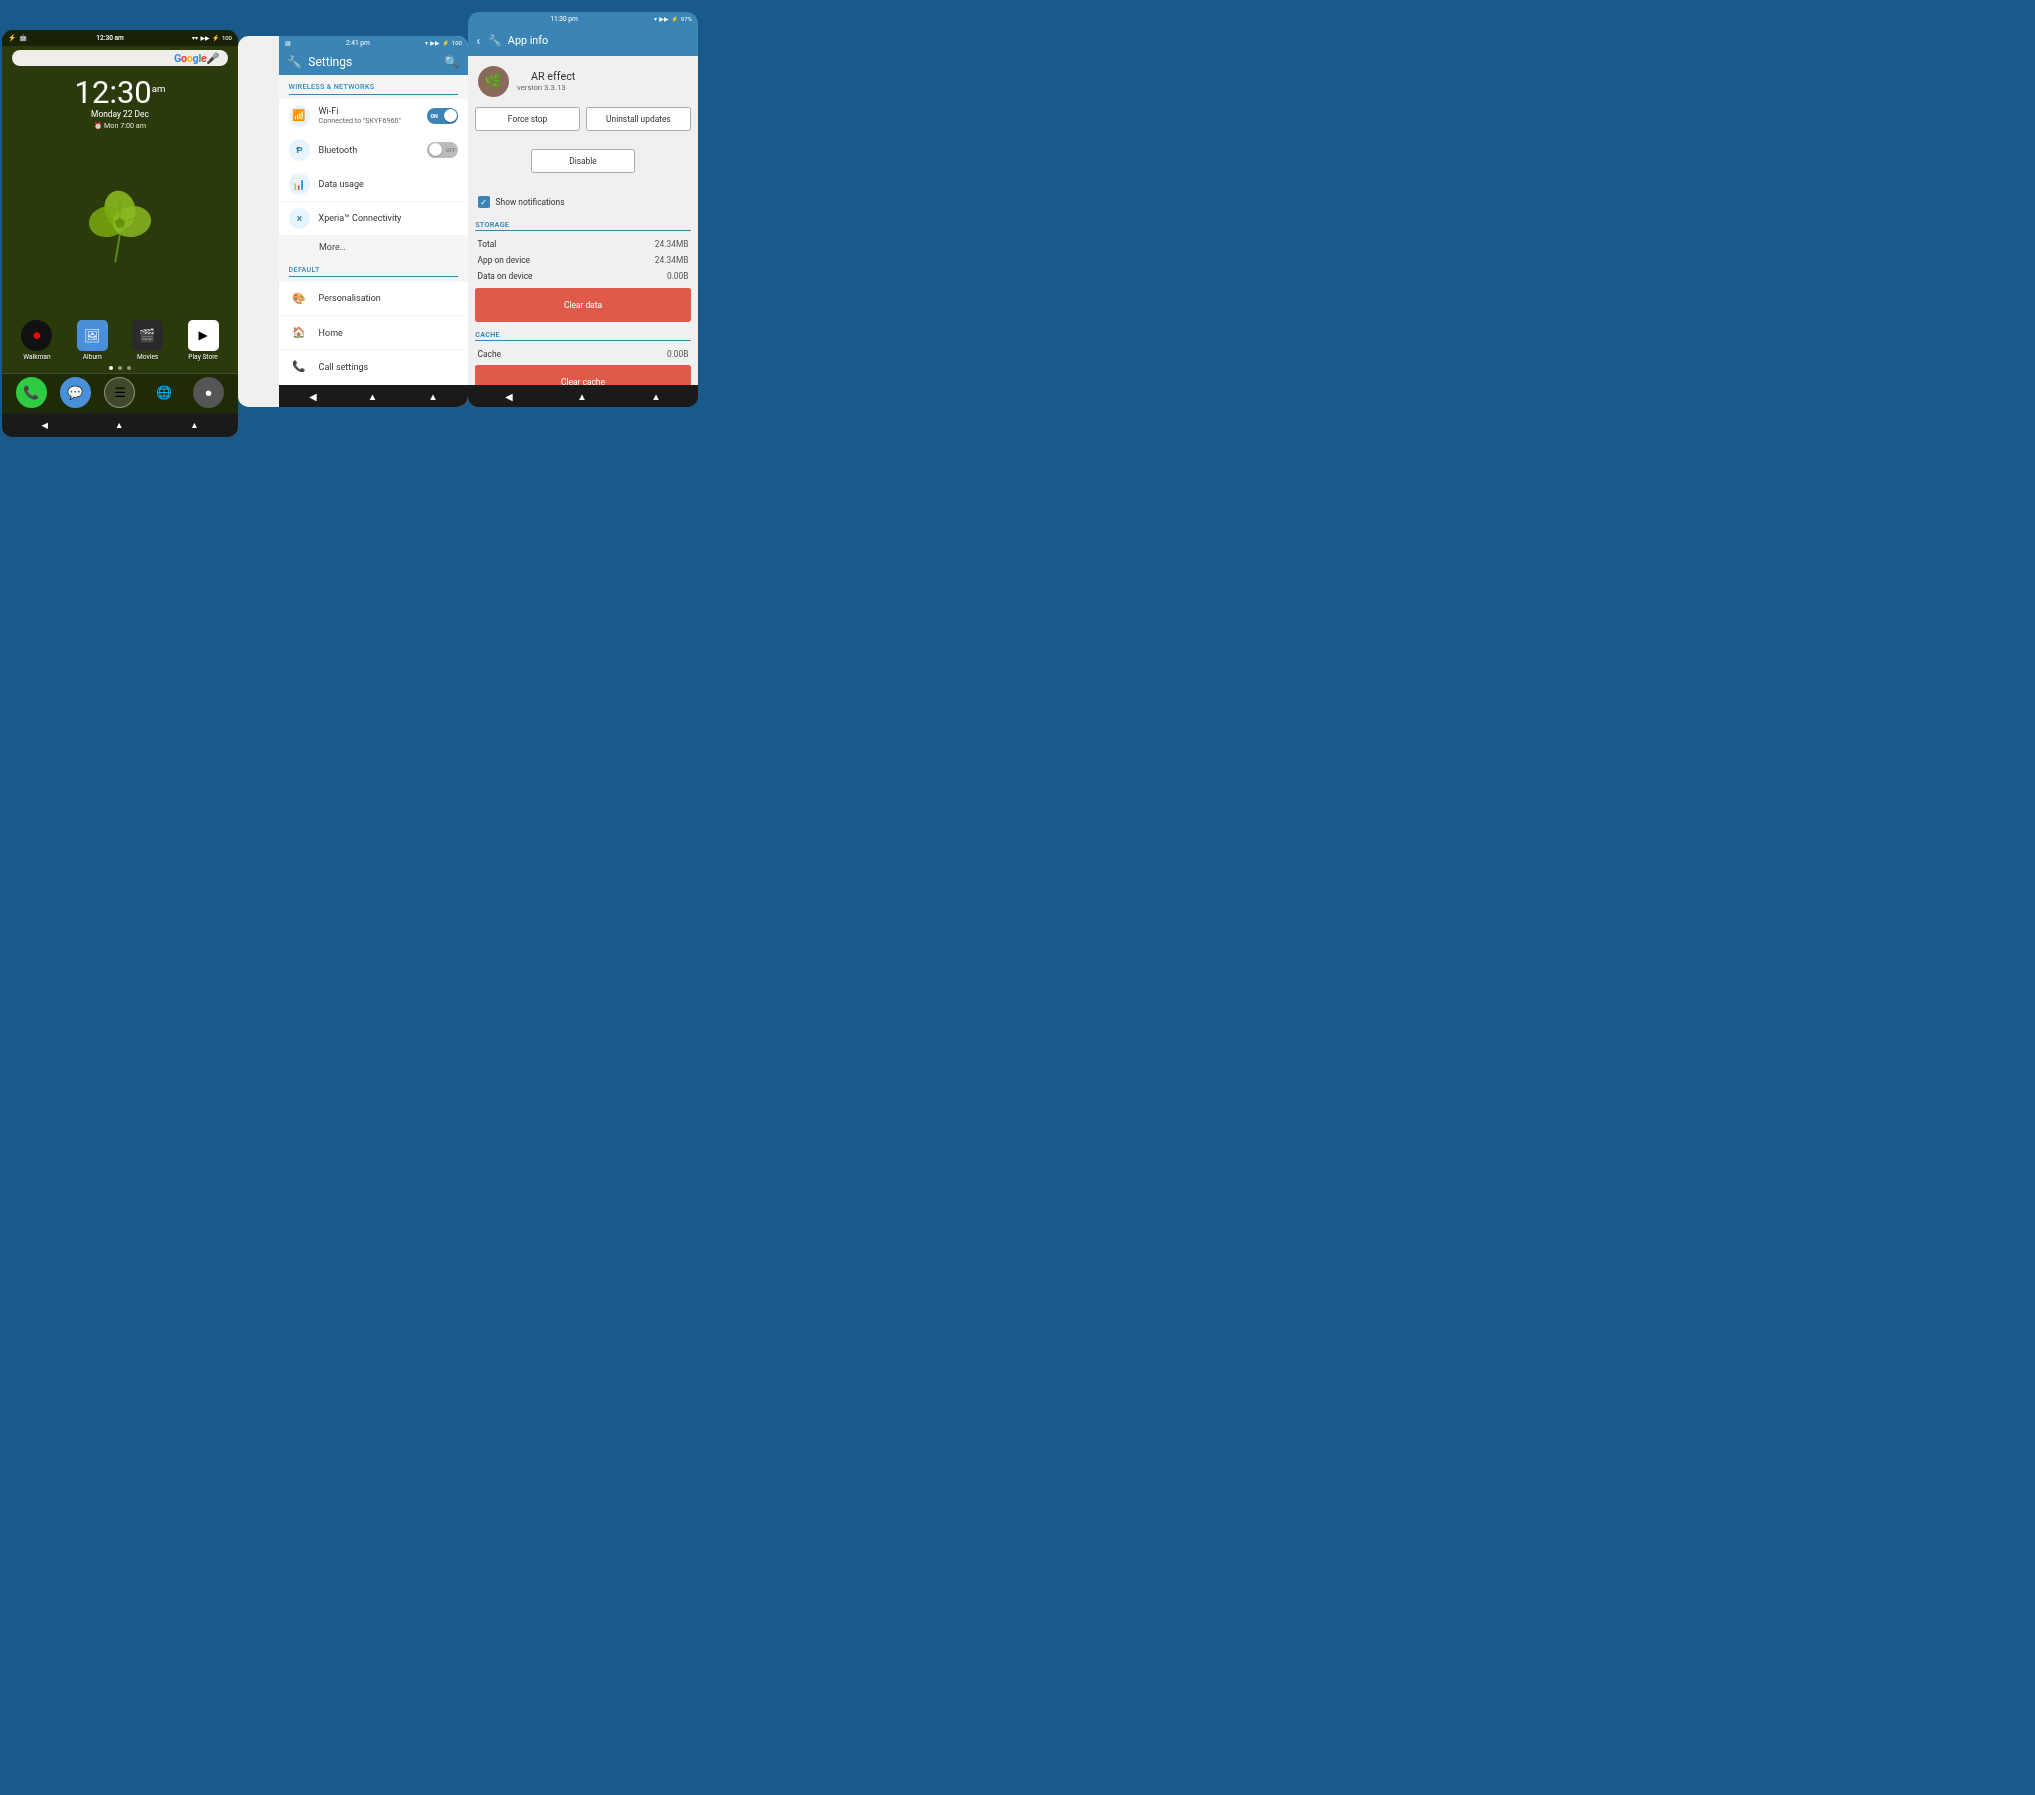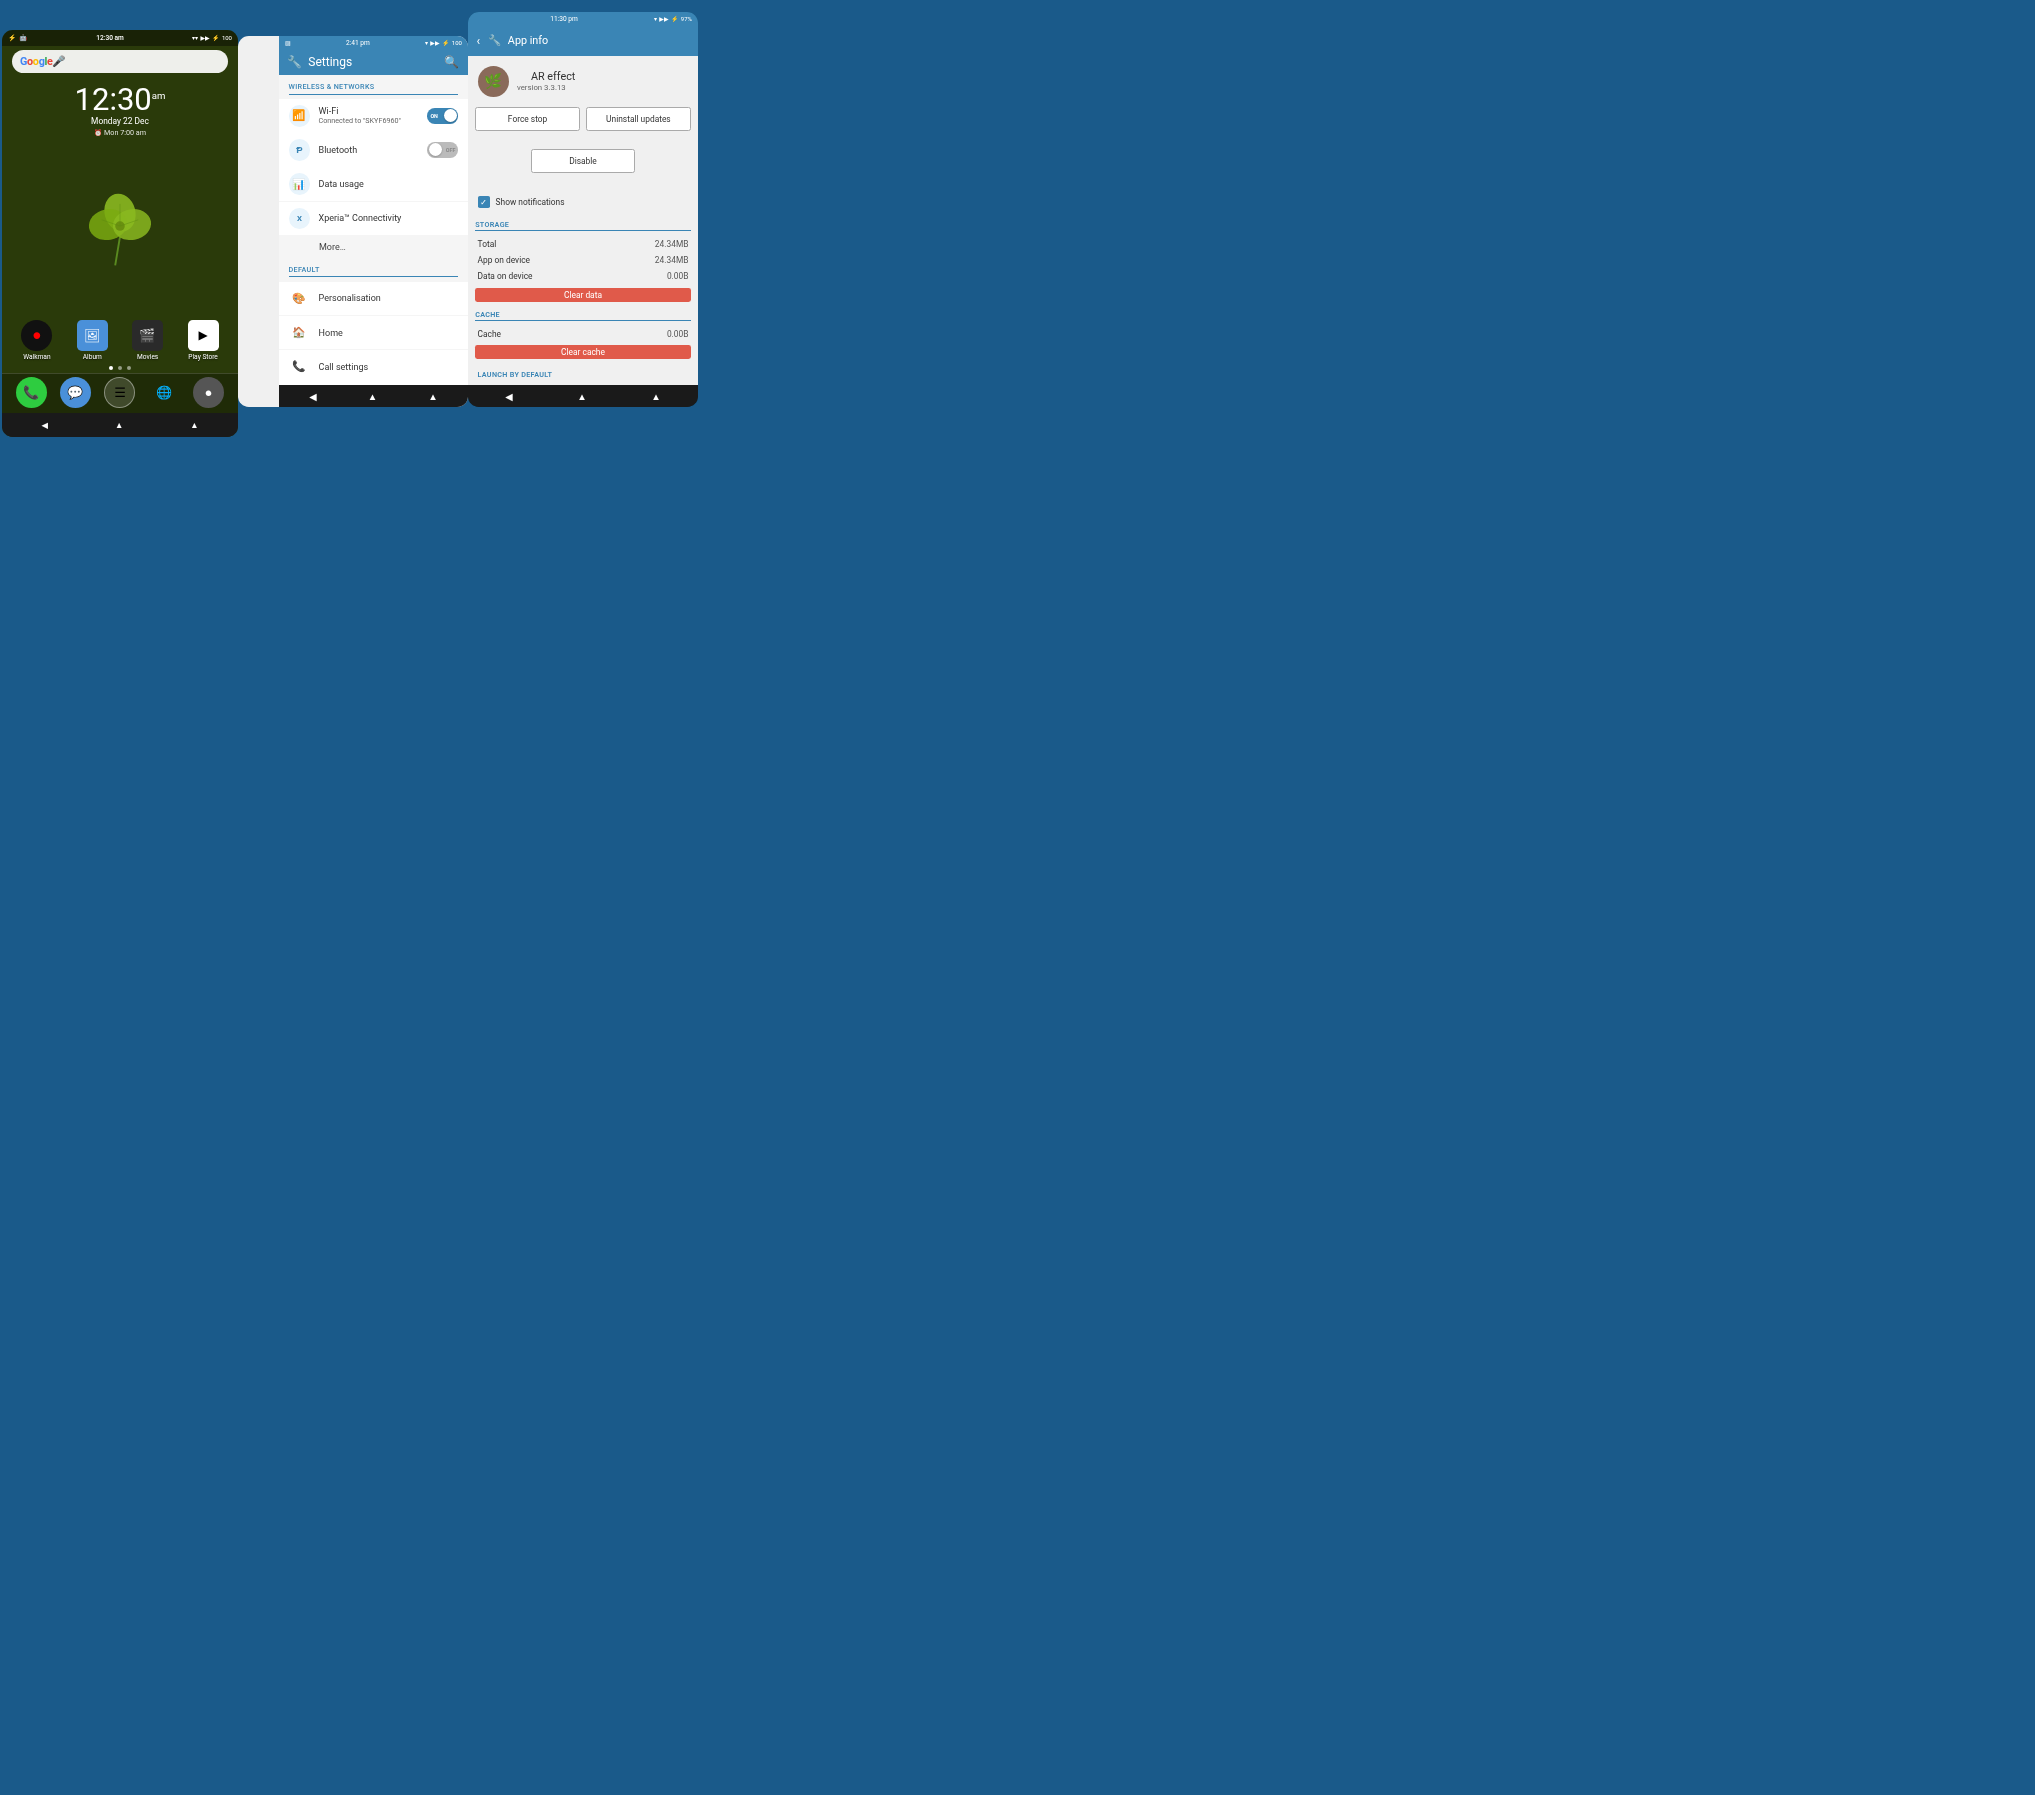--- a/index.html
+++ b/index.html
@@ -43,23 +43,23 @@
     .status-bar-left { display: flex; gap: 3.6px; align-items: center; }
     .status-bar-center { font-size: 6.6px; color: white; font-weight: 500; }
     .status-bar-right { display: flex; gap: 2.4px; align-items: center; font-size: 6px; color: white; }
 
     .search-bar {
       margin: 4.8px 9.6px;
       background: rgba(255,255,255,0.92);
       border-radius: 14.4px;
       display: flex;
       align-items: center;
-      justify-content: flex-start;
+      justify-content: flex-end;
       padding: 3.6px 8.4px;
-      height: 23px;
+      height: 16px;
     }
     .google-text { font-size: 10.8px; color: #4285f4; font-weight: bold; letter-spacing: -0.3px; }
     .google-text span:nth-child(2) { color: #ea4335; }
     .google-text span:nth-child(3) { color: #fbbc04; }
     .google-text span:nth-child(4) { color: #4285f4; }
     .google-text span:nth-child(5) { color: #34a853; }
     .google-text span:nth-child(6) { color: #ea4335; }
 
     .clock-area {
       text-align: center;
@@ -328,21 +328,21 @@
       color: #333;
     }
     .storage-row .val { color: #555; }
 
     .red-btn {
       background: #e05a4a;
       border: none;
       border-radius: 2.4px;
       color: white;
       font-size: 8.4px;
-      padding: 2px;
+      padding: 12px;
       width: 100%;
       text-align: center;
       cursor: pointer;
       margin: 3.6px 0;
     }
 
     .launch-default {
       font-size: 7.2px;
       color: #3a85b5;
       font-weight: 600;

